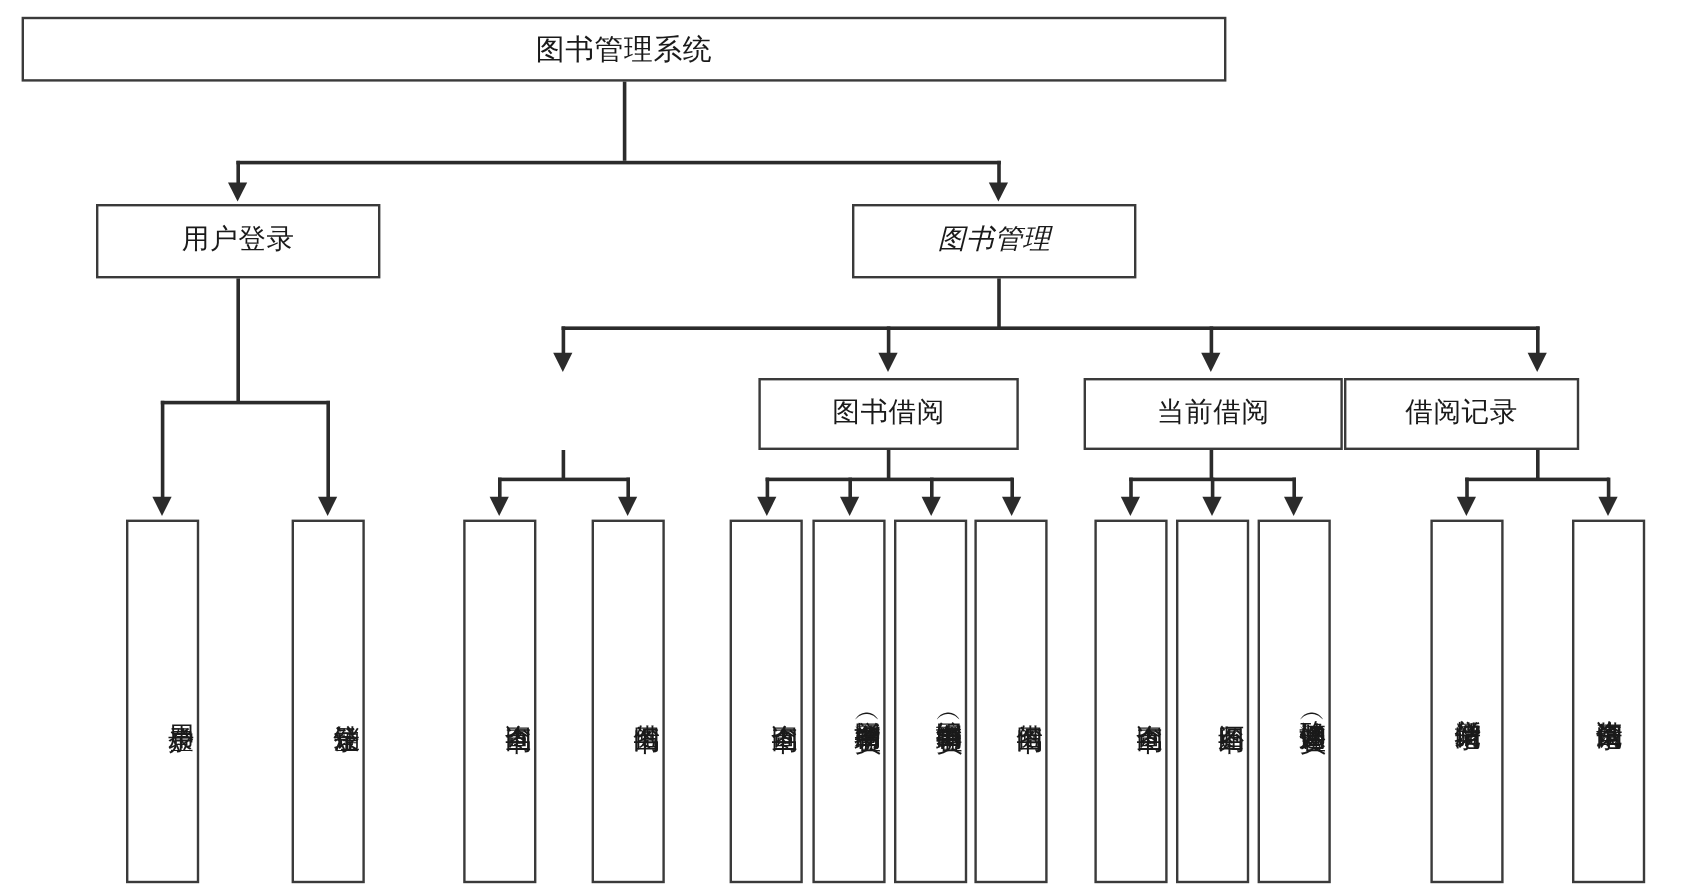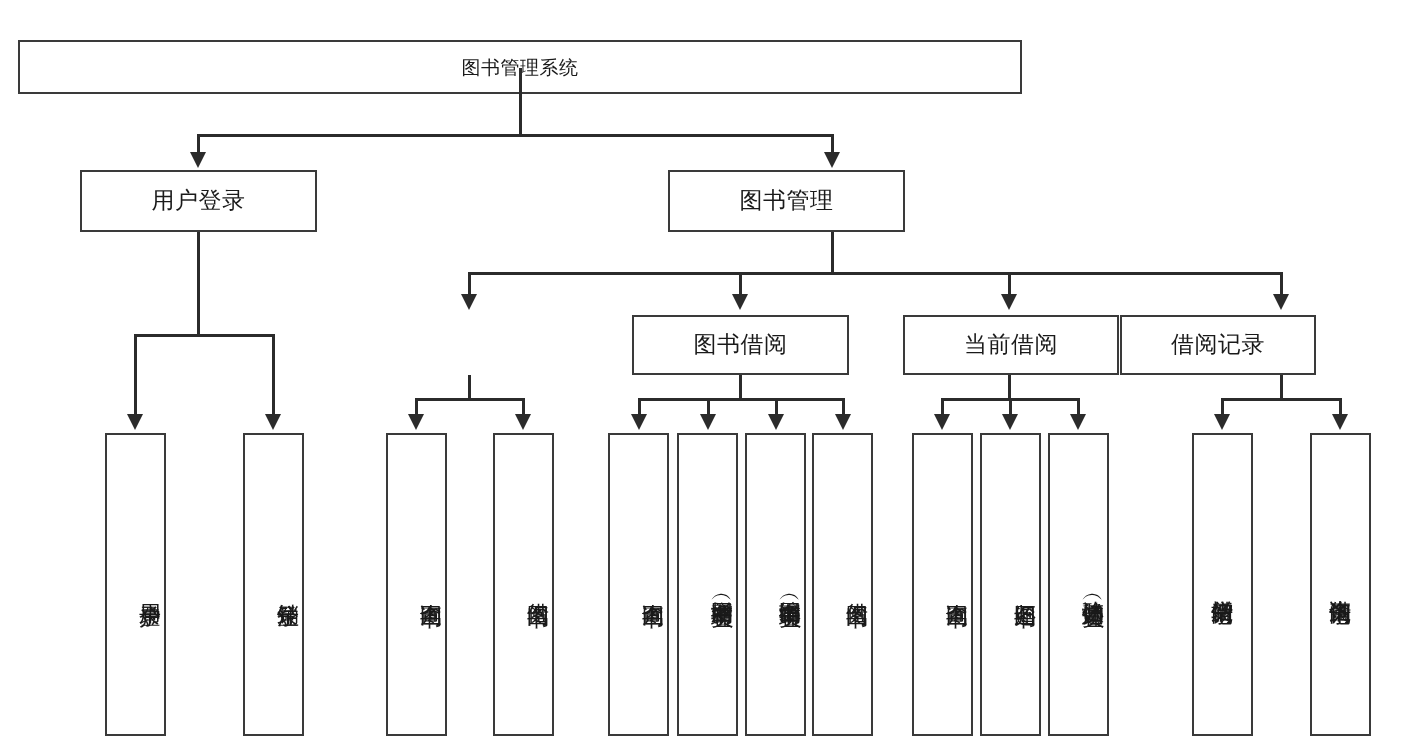--- a/index.html
+++ b/index.html
@@ -41,22 +41,21 @@
     letter-spacing: 1px;
     align-items: flex-start;
     justify-content: center;
     padding-top: 6px;
   }
   .node.v.mid {
     align-items: center;
     padding-top: 0;
   }
   .node.root {
-    font-size: 19px;
-    margin-top: 26px;
+    font-size: 24px;
   }
   .conn {
     position: absolute;
     background: #2b2b2b;
   }
   .vline { width: 3px; }
   .hline { height: 3px; }
   .arrow {
     position: absolute;
     width: 0;
@@ -85,21 +84,21 @@
   <div class="conn vline" style="left:519px; top:68px; height:66px;"></div>
 
   <div class="conn hline" style="left:197px; top:134px; width:637px;"></div>
 
   <div class="conn vline" style="left:197px; top:134px; height:20px;"></div>
   <div class="arrow" style="left:190px; top:152px;"></div>
   <div class="conn vline" style="left:831px; top:134px; height:20px;"></div>
   <div class="arrow" style="left:824px; top:152px;"></div>
 
   <div class="node h" style="left:80px; top:170px; width:237px; height:62px;">用户登录</div>
-  <div class="node h" style="left:668px; top:170px; width:237px; height:62px;">图书管理</div>
+  <div class="node h" style="left:710px; top:170px; width:237px; height:62px;font-style:italic;">图书管理</div>
 
   <div class="conn vline" style="left:197px; top:232px; height:104px;"></div>
   <div class="conn hline" style="left:134px; top:334px; width:141px;"></div>
   <div class="conn vline" style="left:134px; top:334px; height:82px;"></div>
   <div class="arrow" style="left:127px; top:414px;"></div>
   <div class="conn vline" style="left:272px; top:334px; height:82px;"></div>
   <div class="arrow" style="left:265px; top:414px;"></div>
 
   <div class="node v" style="left:105px; top:433px; width:61px; height:303px;">用户登录</div>
   <div class="node v" style="left:243px; top:433px; width:61px; height:303px;">注销登录</div>

